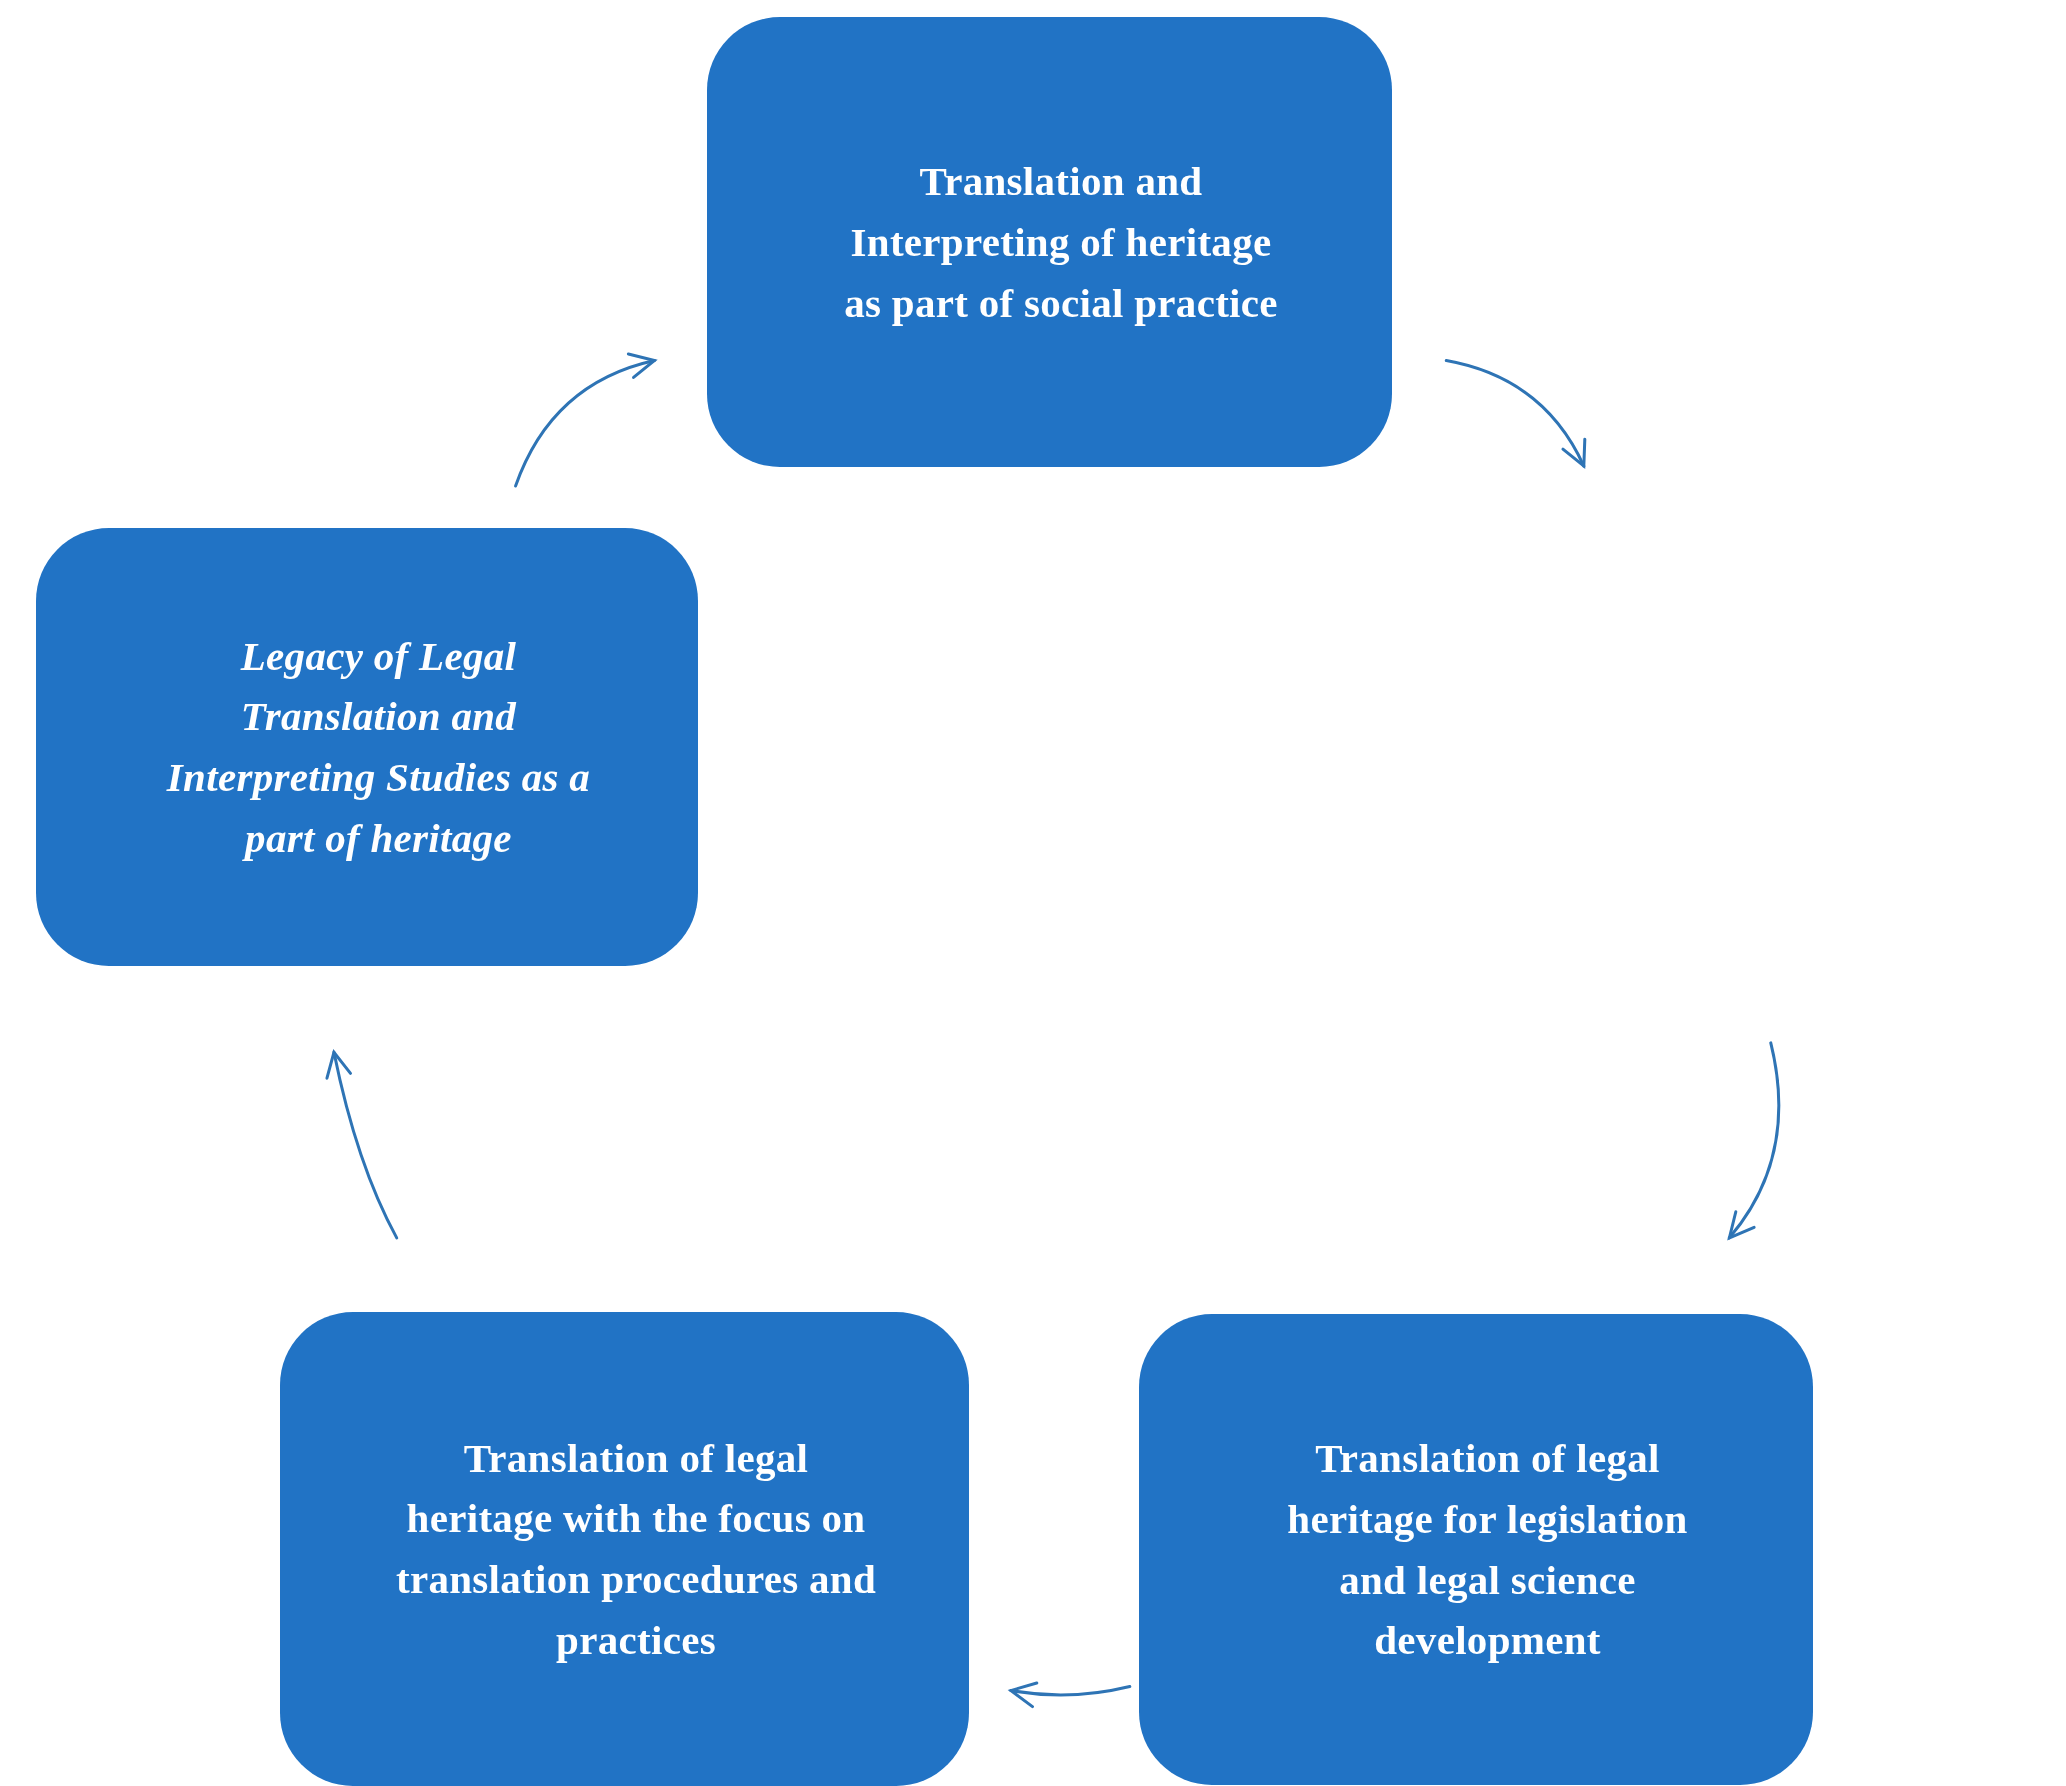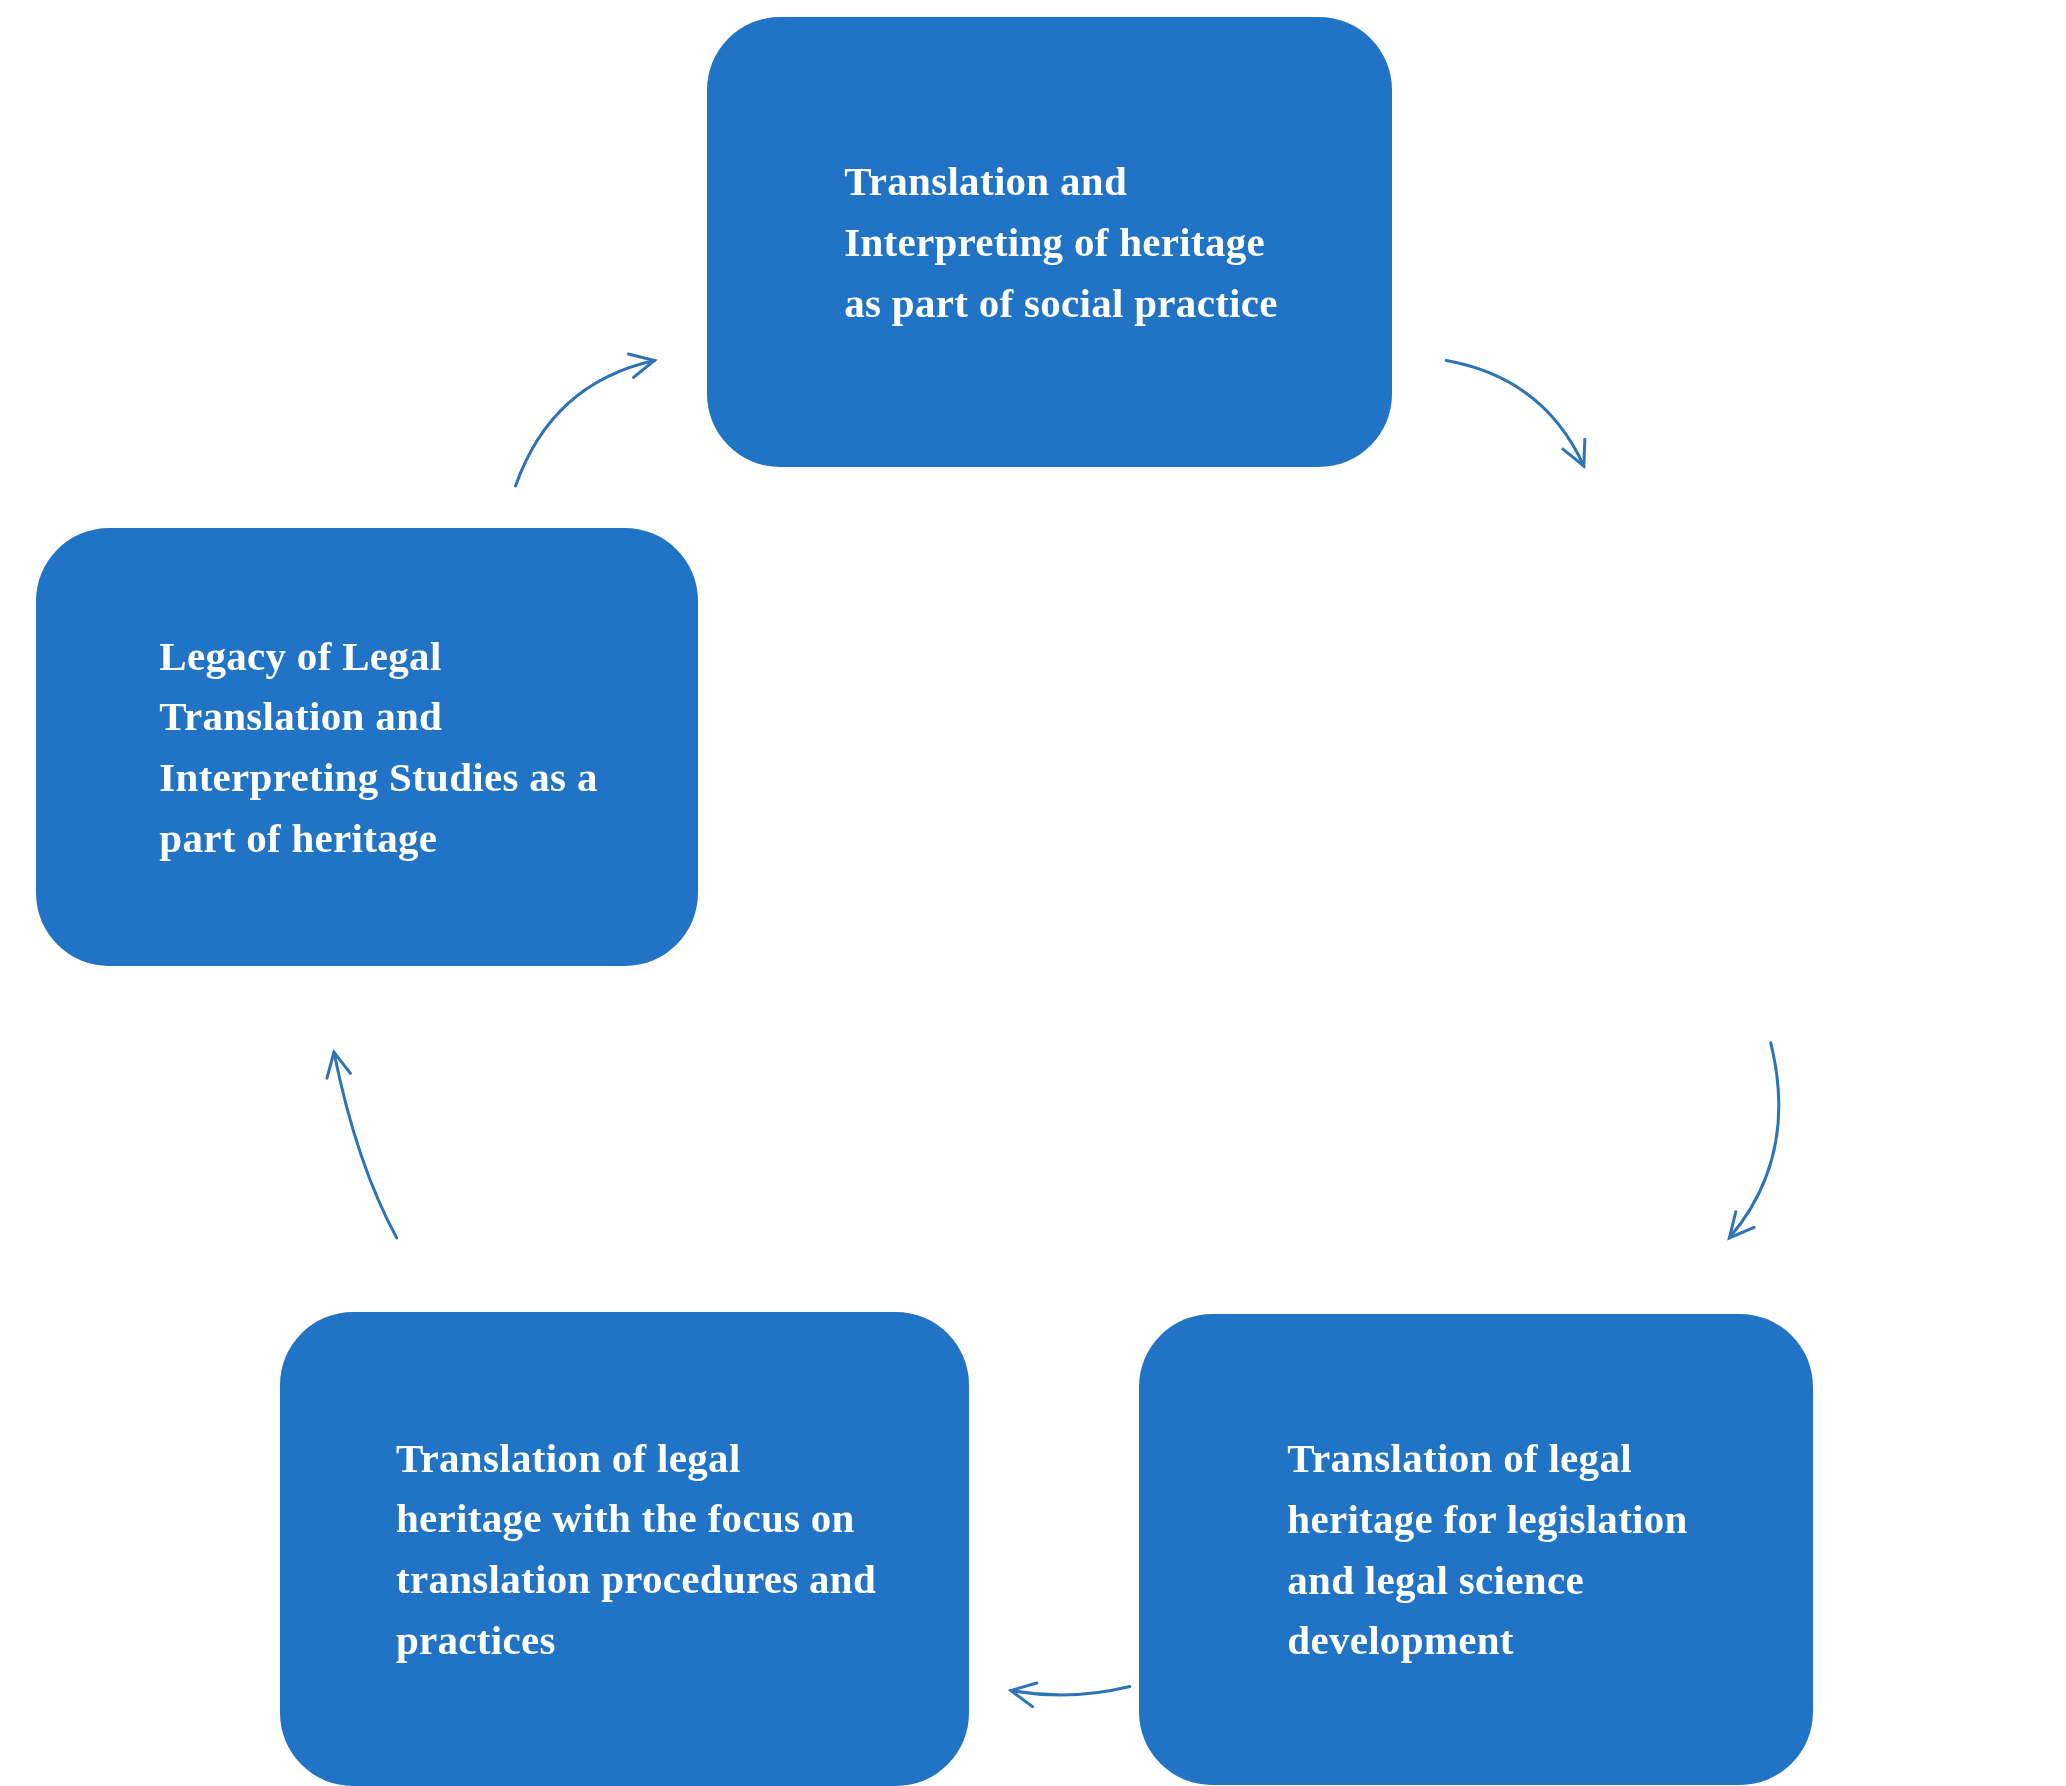--- a/index.html
+++ b/index.html
@@ -23,36 +23,37 @@
     inset: 0;
   }
   .node {
     position: absolute;
     background: var(--node-fill);
     color: var(--node-text);
     border-radius: 73px;
     display: flex;
     align-items: center;
     justify-content: center;
+    text-align: center;
     padding-left: 23px;
   }
   .node .label {
     white-space: pre-line;
     font-weight: bold;
     font-size: 41px;
     line-height: 1.48;
     padding: 0 37px;
     letter-spacing: 0.3px;
   }
   
   .node-top           { left: 707px; top: 17.4px;   width: 685px; height: 450px; }
   .node-right-upper   { left: 1410px; top: 524px;  width: 644px;  height: 446px; }
   .node-right-lower   { left: 1139px; top: 1314px; width: 674px; height: 471px; }
   .node-left-lower    { left: 280px;  top: 1312px; width: 689px; height: 474px; }
-  .node-left-middle   { left: 36px;   top: 528px;  width: 662px;  height: 438px; }
+  .node-left-middle   { left: 36px;   top: 528px;  width: 662px;  height: 438px; font-style: italic; }
 
   svg.arrow-layer {
     position: absolute;
     inset: 0;
     width: 2066px;
     height: 1786px;
     pointer-events: none;
   }
   .arrow-path {
     fill: none;

